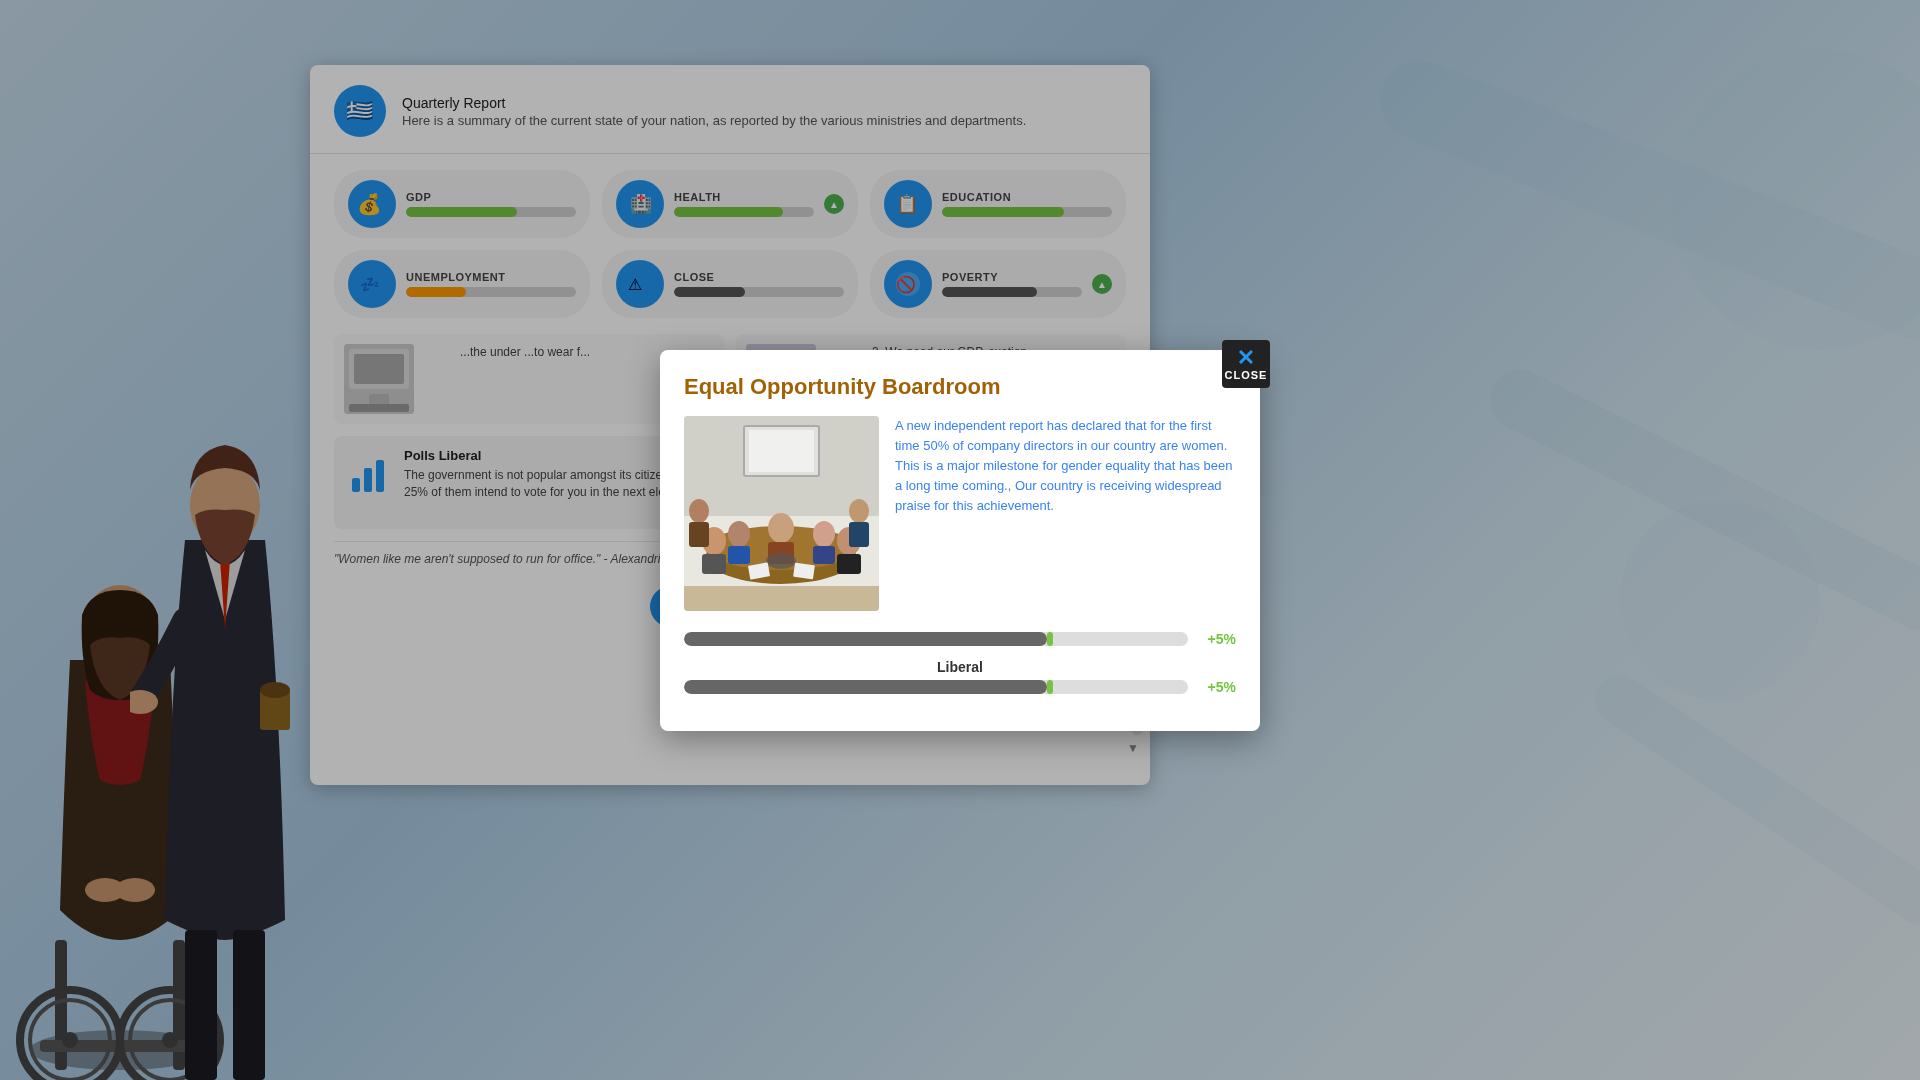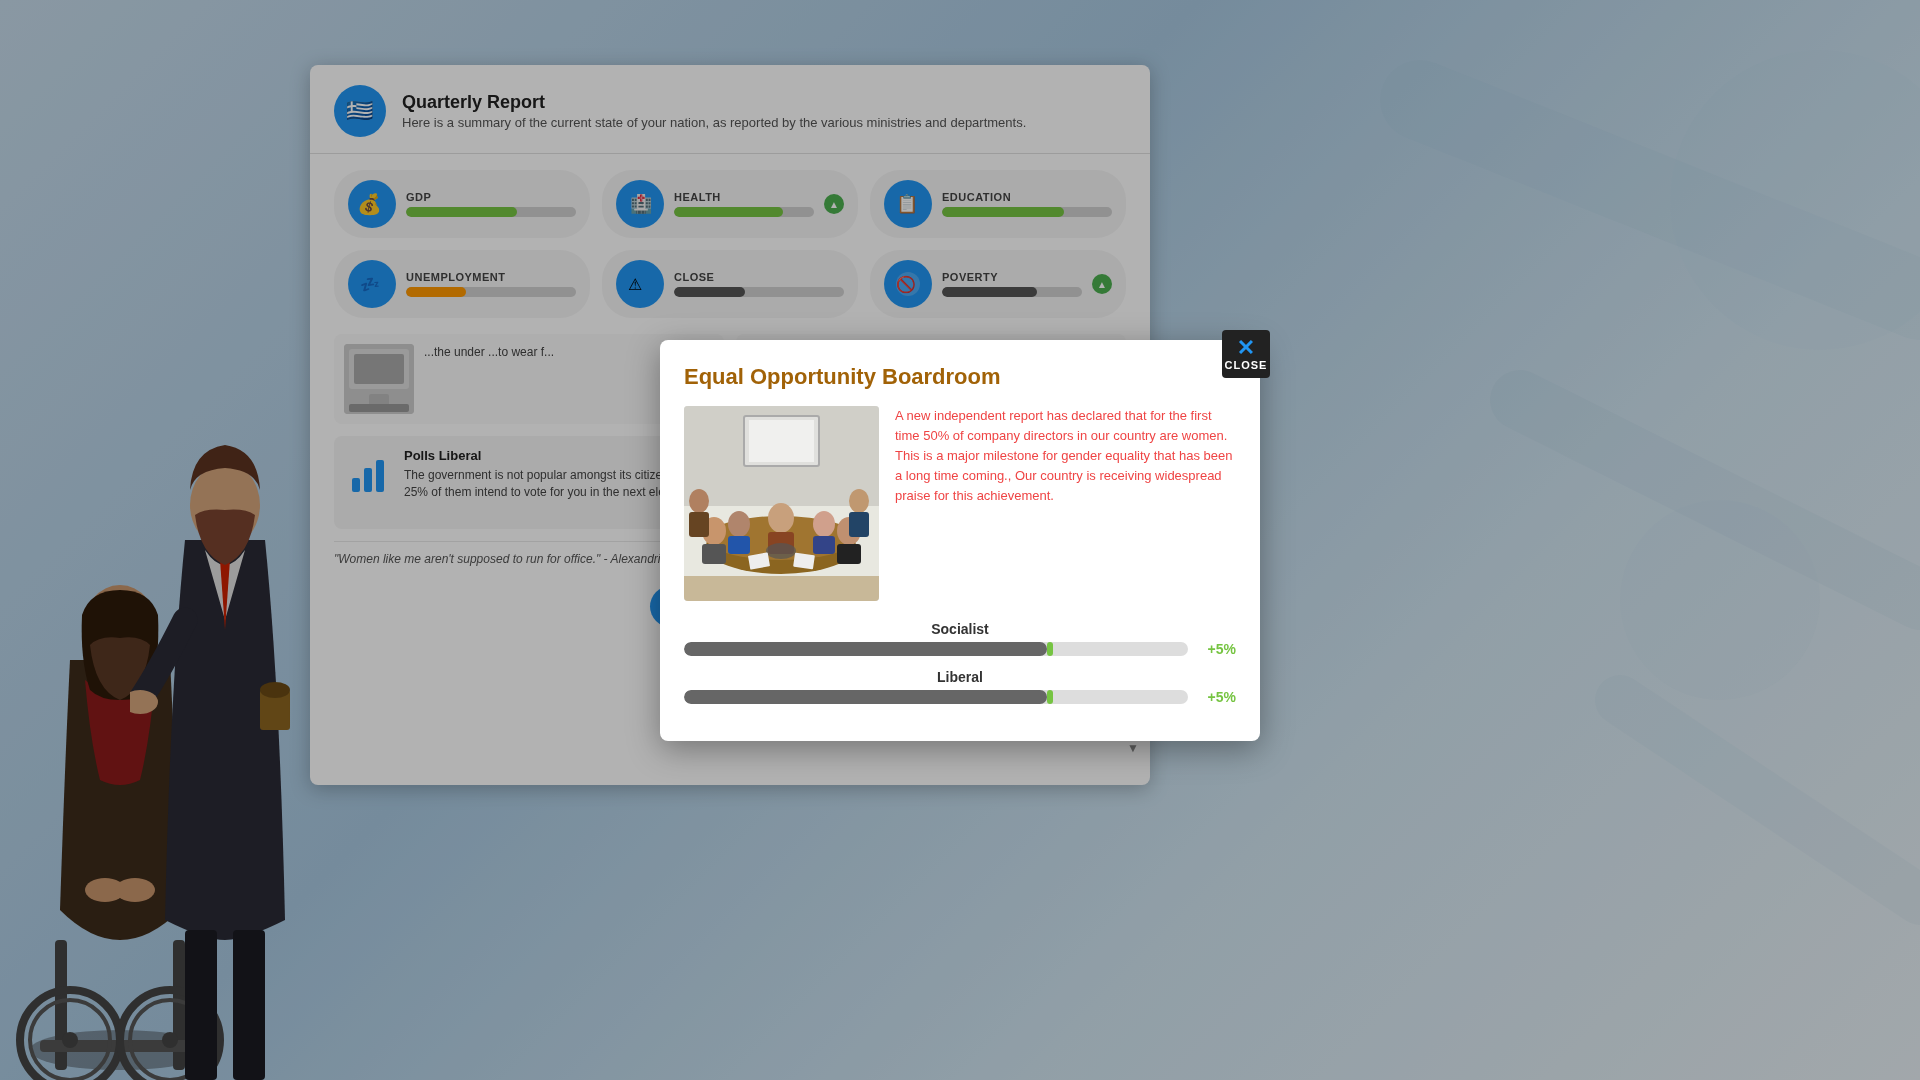--- a/index.html
+++ b/index.html
@@ -49,22 +49,22 @@
       background: #2196F3;
       display: flex;
       align-items: center;
       justify-content: center;
       color: white;
       font-size: 22px;
       flex-shrink: 0;
     }
 
     .report-title-block h1 {
-      font-size: 18px;
-      font-weight: 700;
+      font-size: 14px;
+      font-weight: 400;
       color: #222;
     }
     .report-title-block p {
       font-size: 13px;
       color: #555;
       margin-top: 2px;
     }
 
     
     .stats-grid {
@@ -166,20 +166,21 @@
       overflow: hidden;
       display: flex;
       align-items: center;
       justify-content: center;
     }
 
     .news-text {
       font-size: 12px;
       color: #444;
       line-height: 1.4;
+      margin-left: 36px;
     }
 
     
     .bottom-area {
       display: grid;
       grid-template-columns: 1fr 1fr;
       gap: 12px;
       padding: 12px 24px;
     }
 
@@ -314,21 +315,21 @@
       flex-shrink: 0;
       overflow: hidden;
       display: flex;
       align-items: center;
       justify-content: center;
     }
 
     .modal-text {
       flex: 1;
       font-size: 13px;
-      color: #ef4444;
+      color: #3b82f6;
       line-height: 1.55;
     }
 
     .modal-effects {
       margin-top: 20px;
     }
 
     .effect-row {
       margin-bottom: 12px;
     }
@@ -722,21 +723,20 @@
             <rect x="165" y="106" width="20" height="25" fill="#224466" rx="3"></rect>
           </svg>
         </div>
 
         <div class="modal-text">A new independent report has declared that for the first time 50% of company directors in our country are women. This is a major milestone for gender equality that has been a long time coming., Our country is receiving widespread praise for this achievement.</div>
       </div>
 
       <div class="modal-effects">
 
         <div class="effect-row">
-          <div class="effect-label">Socialist</div>
           <div class="effect-bar-row">
             <div class="effect-bar-bg">
               <div class="effect-bar-fill" style="width:72%;background:#666"></div>
               <div class="effect-indicator" style="left:72%"></div>
             </div>
             <div class="effect-value">+5%</div>
           </div>
         </div>
 
         <div class="effect-row">

